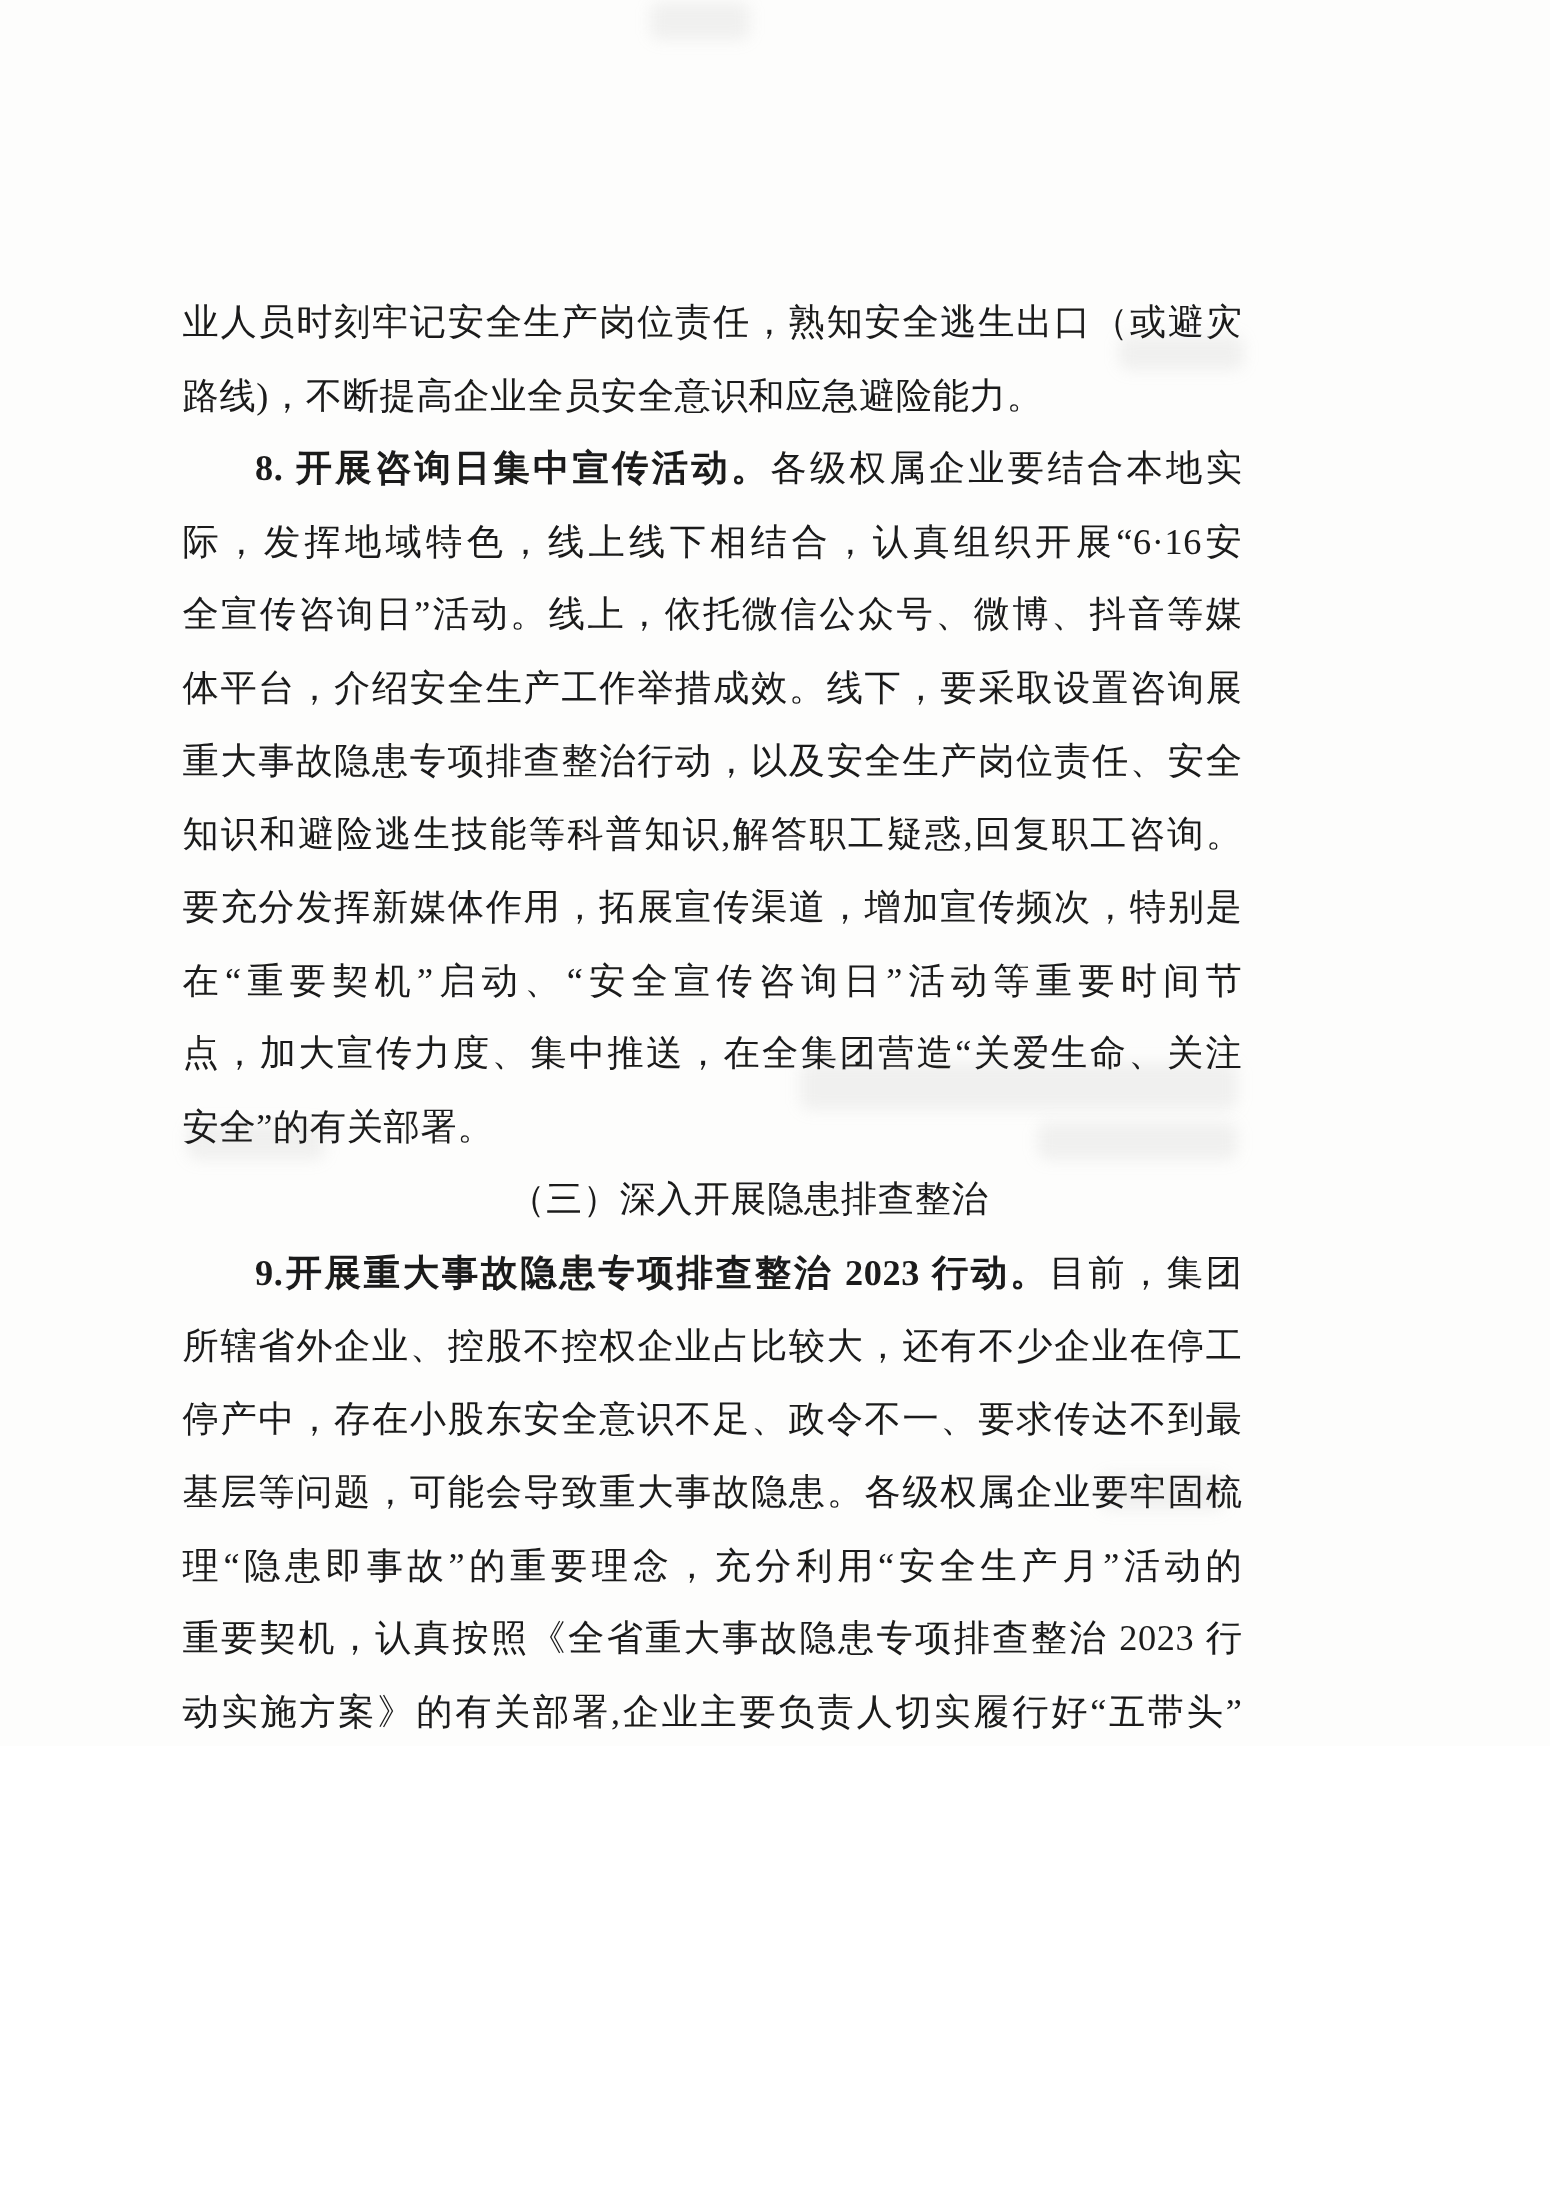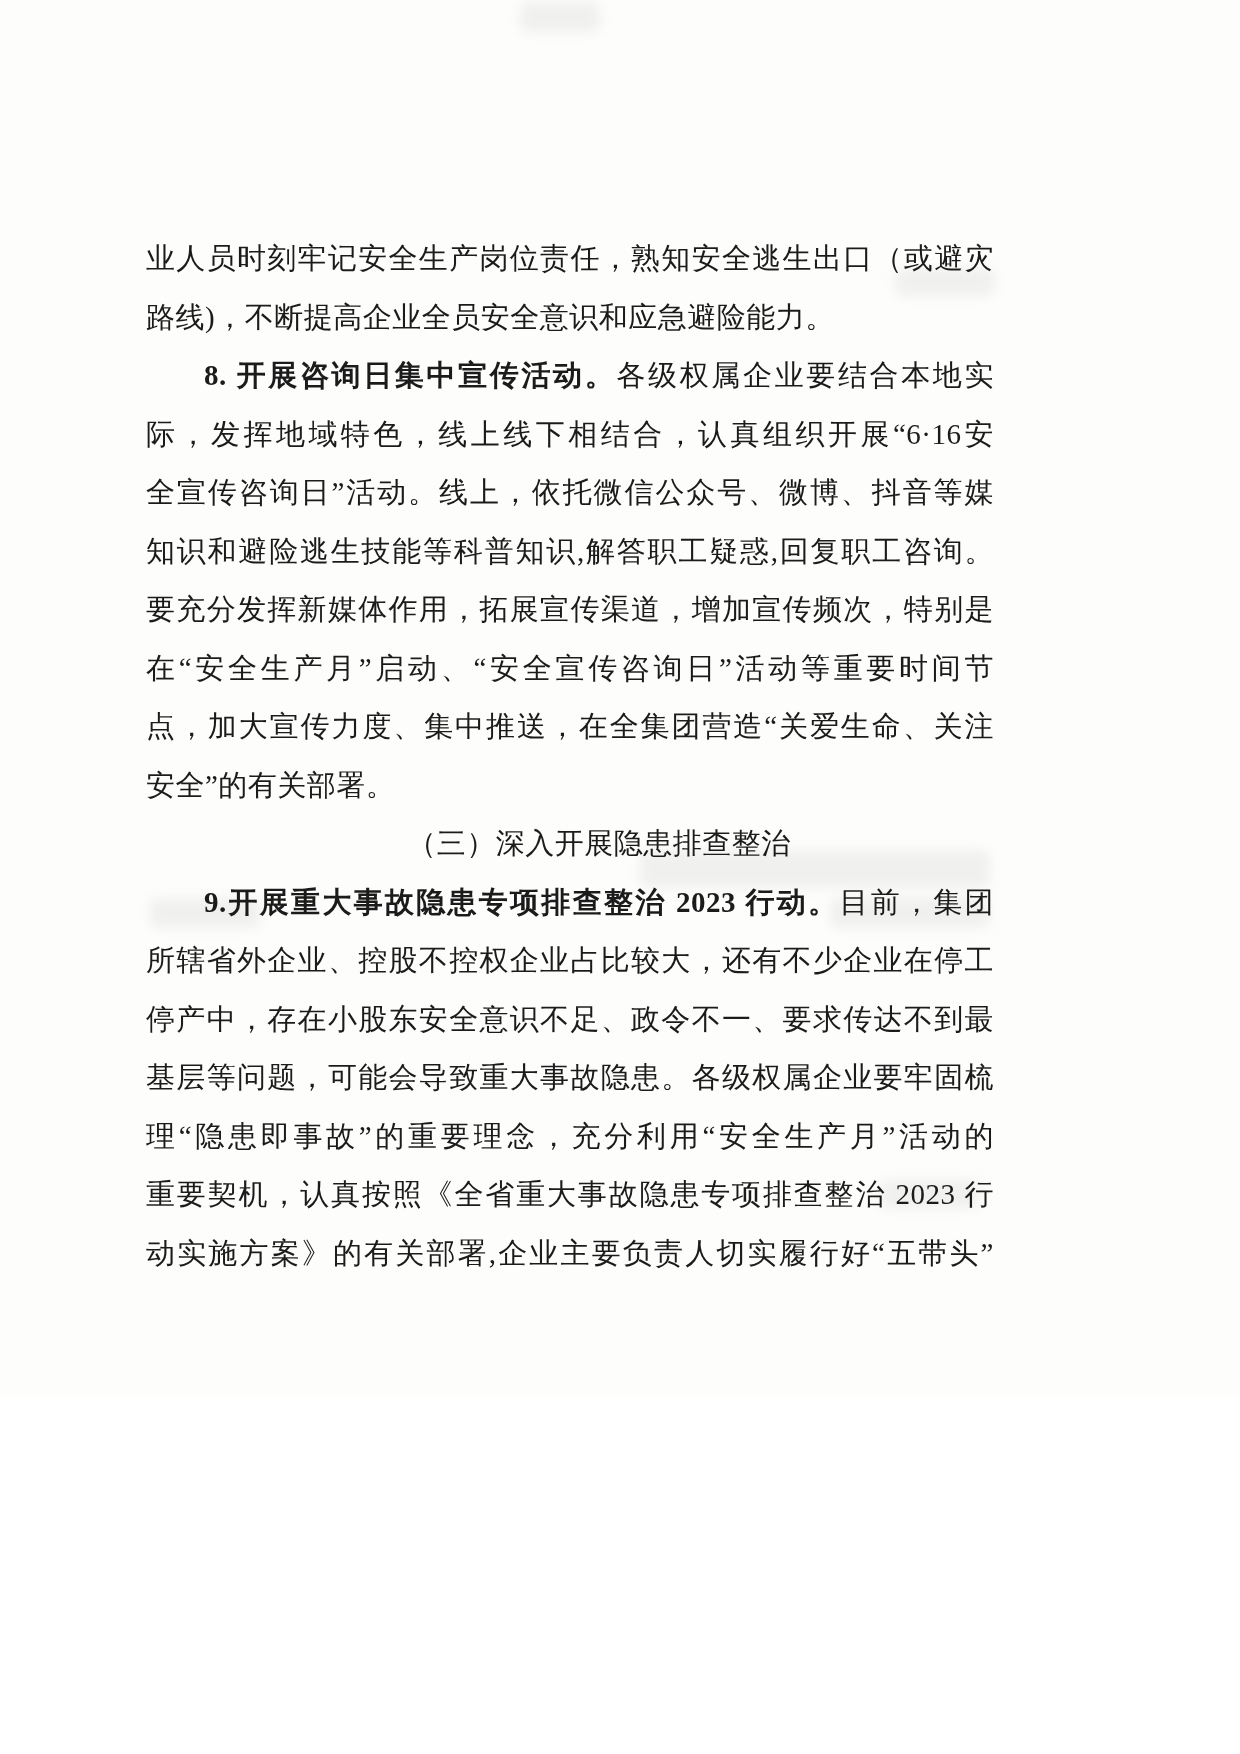--- a/index.html
+++ b/index.html
@@ -74,23 +74,25 @@
   <div class="smudge" style="left:150px; top:898px; width:110px; height:30px;"></div>
   <div class="smudge" style="left:830px; top:898px; width:160px; height:30px;"></div>
   <div class="smudge" style="left:880px; top:1180px; width:100px; height:28px;"></div>
 
   <div class="text-block">
     <div class="line j">业人员时刻牢记安全生产岗位责任，熟知安全逃生出口（或避灾</div>
     <div class="line">路线)，不断提高企业全员安全意识和应急避险能力。</div>
     <div class="line j indent"><span class="b">8. 开展咨询日集中宣传活动。</span><span>各级权属企业要结合本地实</span></div>
     <div class="line j">际，发挥地域特色，线上线下相结合，认真组织开展“6·16安</div>
     <div class="line j">全宣传咨询日”活动。线上，依托微信公众号、微博、抖音等媒</div>
+    <div class="line j">体平台，介绍安全生产工作举措成效。线下，要采取设置咨询展</div>
+    <div class="line j">重大事故隐患专项排查整治行动，以及安全生产岗位责任、安全</div>
     <div class="line j">知识和避险逃生技能等科普知识,解答职工疑惑,回复职工咨询。</div>
     <div class="line j">要充分发挥新媒体作用，拓展宣传渠道，增加宣传频次，特别是</div>
-    <div class="line j">在“安全生产月”启动、“安全宣传咨询日”活动等重要时间节</div>
+    <div class="line j">在“重要契机”启动、“安全宣传咨询日”活动等重要时间节</div>
     <div class="line j">点，加大宣传力度、集中推送，在全集团营造“关爱生命、关注</div>
     <div class="line">安全”的有关部署。</div>
     <div class="line indent">（三）深入开展隐患排查整治</div>
     <div class="line j indent"><span class="b">9.开展重大事故隐患专项排查整治 2023 行动。</span><span>目前，集团</span></div>
     <div class="line j">所辖省外企业、控股不控权企业占比较大，还有不少企业在停工</div>
     <div class="line j">停产中，存在小股东安全意识不足、政令不一、要求传达不到最</div>
     <div class="line j">基层等问题，可能会导致重大事故隐患。各级权属企业要牢固梳</div>
     <div class="line j">理“隐患即事故”的重要理念，充分利用“安全生产月”活动的</div>
     <div class="line j">重要契机，认真按照《全省重大事故隐患专项排查整治 2023 行</div>
     <div class="line j">动实施方案》的有关部署,企业主要负责人切实履行好“五带头”</div>

